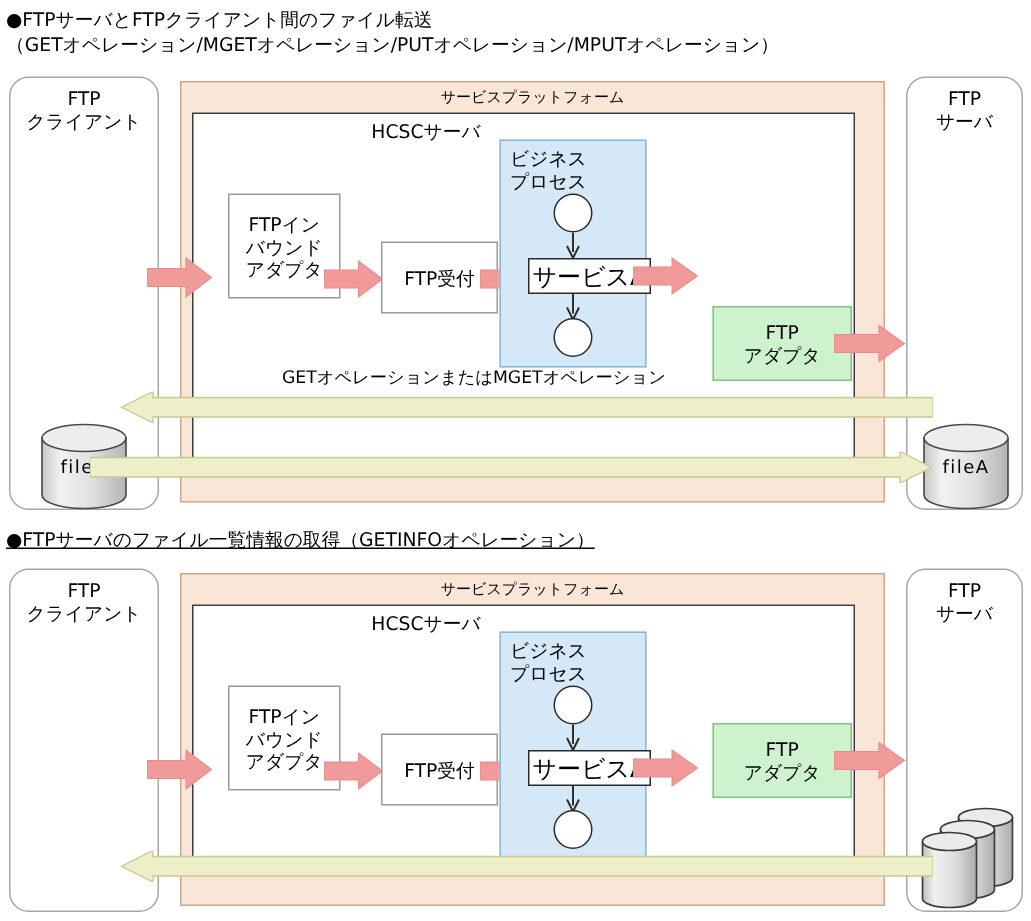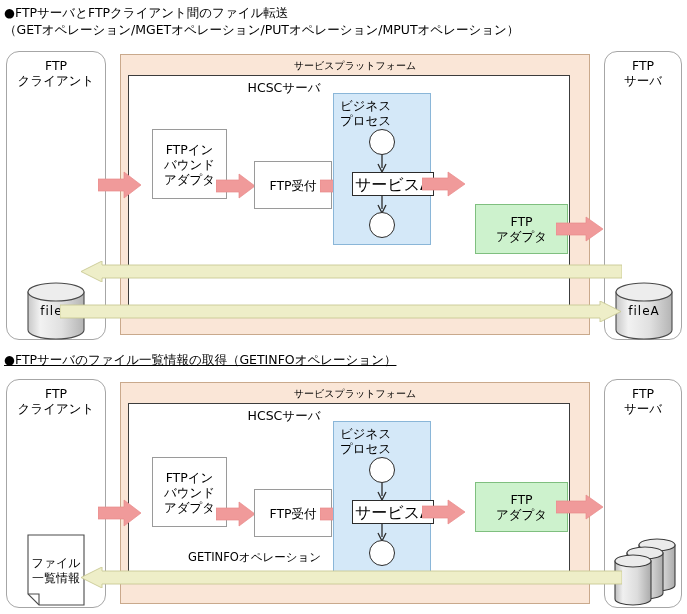--- a/index.html
+++ b/index.html
@@ -282,20 +282,21 @@
           <stop offset="60%" stop-color="#e0e0e0"></stop>
           <stop offset="100%" stop-color="#b4b4b4"></stop>
         </linearGradient>
       </defs>
       <path d="M3,10 L3,48 A28,9 0 0 0 59,48 L59,10 Z" fill="url(#cg2)" stroke="#4a4a4a" stroke-width="1.1"></path>
       <ellipse cx="31" cy="10" rx="28" ry="9" fill="#ededed" stroke="#4a4a4a" stroke-width="1.1"></ellipse>
     </svg>
     <div class="cyl-text" style="top:22px;">fileA</div>
   </div>
 
+  <div class="flow-label" style="left:188px; top:195px;">GETオペレーションまたはMGETオペレーション</div>
   <div class="yarrow" style="left:80px; top:212px; width:542px; height:21px;">
     <svg width="542" height="21" viewBox="0 0 542 21">
       <path d="M542,4 L22,4 L22,0 L1,10.5 L22,21 L22,17 L542,17 Z" fill="#eeeec8" stroke="#c8c894" stroke-width="0.9"></path>
     </svg>
   </div>
 
   <div class="yarrow" style="left:60px; top:252px; width:562px; height:21px;">
     <svg width="562" height="21" viewBox="0 0 562 21">
       <path d="M0,4 L540,4 L540,0 L561,10.5 L540,21 L540,17 L0,17 Z" fill="#eeeec8" stroke="#c8c894" stroke-width="0.9"></path>
     </svg>
@@ -304,27 +305,20 @@
 </div>
 
 <div class="section-title" id="title-2">●FTPサーバのファイル一覧情報の取得（GETINFOオペレーション）</div>
 
 <div class="diagram" id="diagram-2">
 
   <div class="endpoint" style="left:6px; top:2px; width:100px; height:229px;">
     <div class="endpoint-label">FTP<br>クライアント</div>
   </div>
 
-  <div class="doc" style="left:27px; top:157px; width:58px; height:72px;">
-    <svg width="58" height="72" viewBox="0 0 58 72">
-      <path d="M1,1 L57,1 L57,71 L12,71 L1,60 Z" fill="#ffffff" stroke="#4a4a4a" stroke-width="1.1"></path>
-      <path d="M1,60 L12,60 L12,71" fill="none" stroke="#4a4a4a" stroke-width="1.1"></path>
-    </svg>
-    <div class="doc-text" style="top:22px;">ファイル<br>一覧情報</div>
-  </div>
 
   <div class="platform" style="left:120px; top:5px; width:470px; height:222px;">
     <div class="platform-label">サービスプラットフォーム</div>
   </div>
 
   <div class="hcsc" style="left:128px; top:26px; width:442px; height:176px;">
     <div class="hcsc-label" style="left:-130px;">HCSCサーバ</div>
   </div>
 
   <div class="box" style="left:141px; top:80px; width:75px; height:70px;">FTPイン<br>バウンド<br>アダプタ</div>
@@ -398,20 +392,19 @@
       </defs>
       <path d="M29,8 L29,48 A18,6 0 0 0 65,48 L65,8 Z" fill="url(#cg3)" stroke="#3c3c3c" stroke-width="1.1"></path>
       <ellipse cx="47" cy="8" rx="18" ry="6" fill="#ebebeb" stroke="#3c3c3c" stroke-width="1.1"></ellipse>
       <path d="M17,16 L17,56 A18,6 0 0 0 53,56 L53,16 Z" fill="url(#cg3)" stroke="#3c3c3c" stroke-width="1.1"></path>
       <ellipse cx="35" cy="16" rx="18" ry="6" fill="#ebebeb" stroke="#3c3c3c" stroke-width="1.1"></ellipse>
       <path d="M5,24 L5,62 A18,6 0 0 0 41,62 L41,24 Z" fill="url(#cg3)" stroke="#3c3c3c" stroke-width="1.1"></path>
       <ellipse cx="23" cy="24" rx="18" ry="6" fill="#ebebeb" stroke="#3c3c3c" stroke-width="1.1"></ellipse>
     </svg>
   </div>
 
-  <div class="flow-label" style="left:188px; top:173px;">GETINFOオペレーション</div>
   <div class="yarrow" style="left:80px; top:190px; width:542px; height:21px;">
     <svg width="542" height="21" viewBox="0 0 542 21">
       <path d="M542,4 L22,4 L22,0 L1,10.5 L22,21 L22,17 L542,17 Z" fill="#eeeec8" stroke="#c8c894" stroke-width="0.9"></path>
     </svg>
   </div>
 
 </div>
 
 </body></html>

